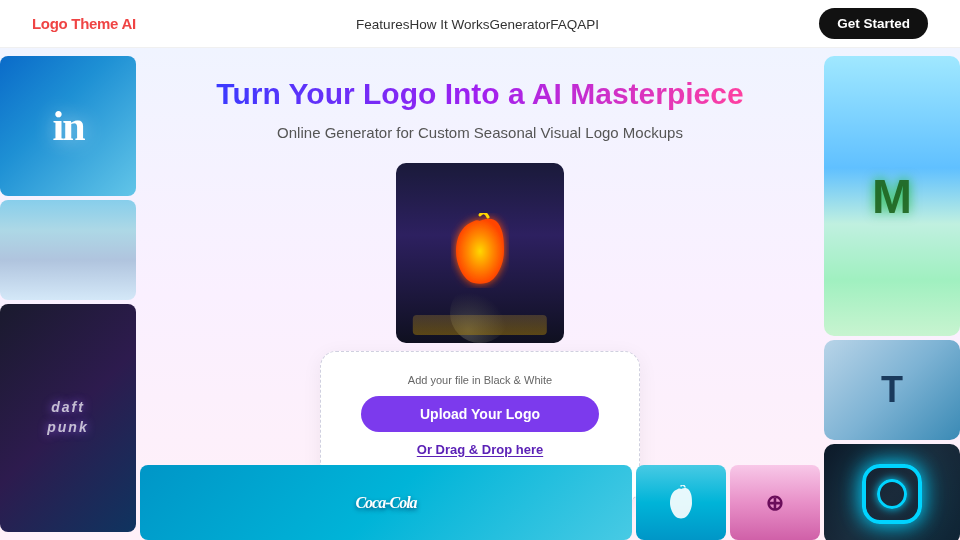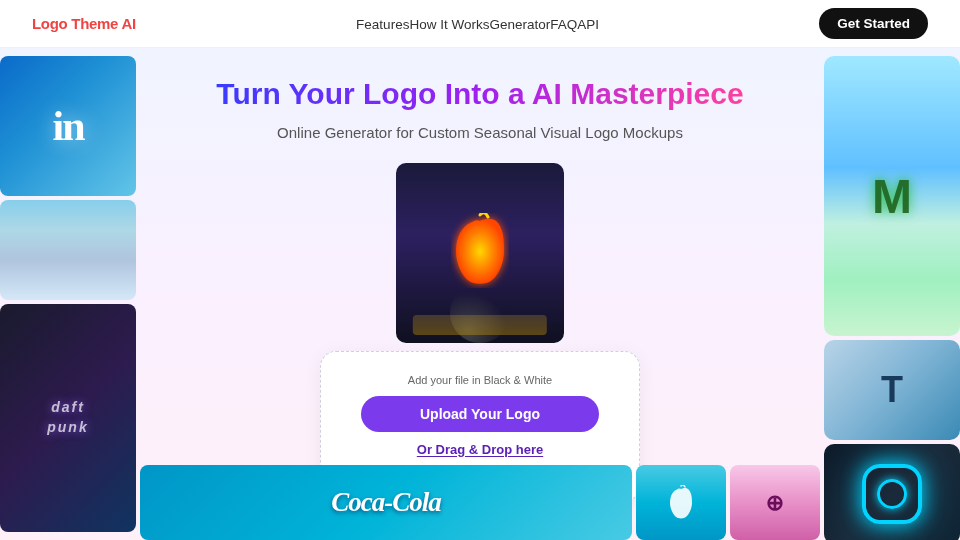--- a/index.html
+++ b/index.html
@@ -382,21 +382,21 @@
         <div class="ig-inner"></div>
       </div>
     </div>
   </div>
 
 </div>
 
 <div style="position:absolute;bottom:0;left:140px;right:140px;display:flex;gap:4px;height:75px;">
 
   <div class="bottom-img coca-cola-img" style="flex:1;border-radius:8px;">
-    <span class="cc-text" style="font-size:27px;">Coca-Cola</span>
+    <span class="cc-text" style="font-size:16px;">Coca-Cola</span>
   </div>
 
   <div class="bottom-img apple-nature" style="width:90px;border-radius:8px;">
     <svg width="30" height="35" viewBox="0 0 30 35" fill="white" opacity="0.9">
       <path d="M15 4 C15 4, 20 1, 23 5 C26 9, 26 14, 26 18 C26 24, 22 32, 18 33 C16 33.5, 14 33.5, 12 33 C8 32, 4 24, 4 18 C4 11, 7 6, 10 5 C12 4, 13 3, 15 4 Z"></path>
       <path d="M15 1 C15 1, 17 -2, 19 2" stroke="white" stroke-width="1.5" fill="none" stroke-linecap="round"></path>
     </svg>
   </div>
 
   <div class="bottom-img pink-balloon-img" style="width:90px;border-radius:8px;">

